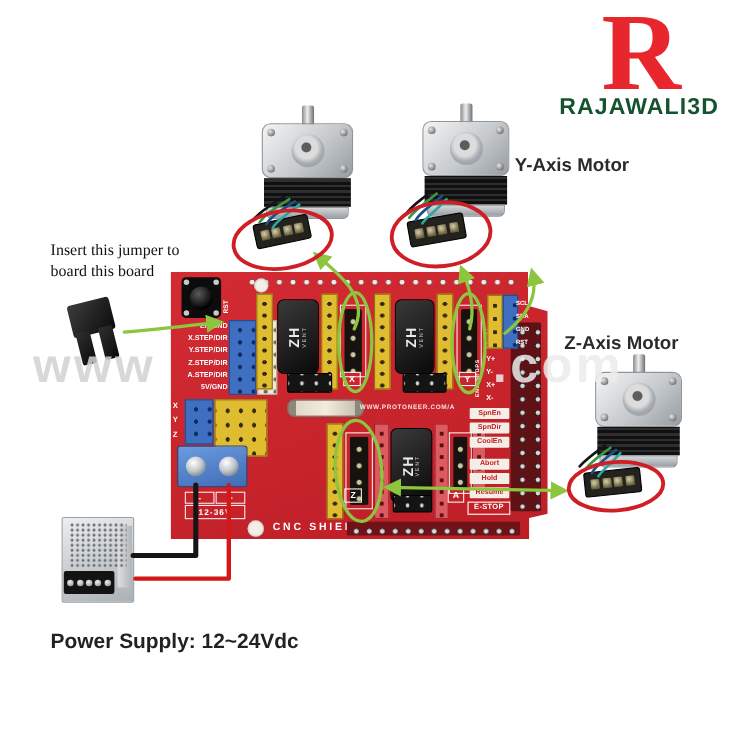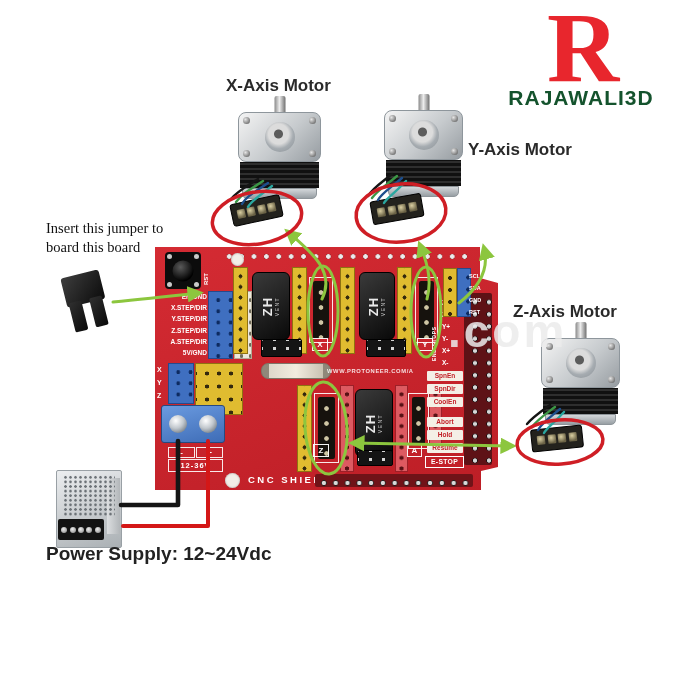--- a/index.html
+++ b/index.html
@@ -17,21 +17,21 @@
   .logo{position:absolute;left:500px;top:2px;width:162px;text-align:center;z-index:4;}
   .logo-main{display:flex;align-items:baseline;justify-content:center;line-height:.92;}
   .logo-r{font-family:"Liberation Serif",serif;font-weight:bold;font-size:100px;color:#e8262d;letter-spacing:-4px;}
   .logo-3d{font-weight:bold;font-size:80px;color:#101010;letter-spacing:-3px;}
   .logo-brand{font-weight:bold;font-size:21px;color:#14532d;letter-spacing:1px;margin-top:-8px;}
 
   
   .axis-label{position:absolute;font-weight:bold;font-size:17px;color:#2a2a2a;z-index:4;}
   .jumper-note{position:absolute;left:46px;top:219px;width:124px;z-index:4;
                font-family:"Liberation Serif",serif;font-size:14.5px;color:#111;line-height:1.32;}
-  .psu-label{position:absolute;left:46px;top:515px;font-weight:bold;font-size:19px;color:#222;z-index:4;margin-top:28px;}
+  .psu-label{position:absolute;left:46px;top:545px;font-weight:bold;font-size:19px;color:#222;z-index:4;margin-top:28px;}
   .title{position:absolute;left:50%;top:584px;transform:translateX(-50%);margin-left:5px;
          font-weight:bold;font-size:46px;color:#0d0d0d;letter-spacing:2px;z-index:4;white-space:nowrap;}
 
   
   .motor{position:absolute;z-index:2;}
   .m-shaft{position:absolute;left:50%;transform:translateX(-50%);top:0;width:11px;height:20px;
            background:linear-gradient(90deg,#8a8a8a,#ededed 45%,#6f6f6f);border-radius:2px;}
   .m-plate{position:absolute;left:0;right:0;top:16px;height:50px;border-radius:8px;
            background:linear-gradient(135deg,#f4f4f4,#c6cacd 55%,#969ca1);border:1px solid #8e969c;}
   .m-boss{position:absolute;left:50%;top:9px;transform:translateX(-50%);width:30px;height:30px;border-radius:50%;
@@ -127,30 +127,30 @@
   .signcell{border:1px solid rgba(255,255,255,.9);color:#fff;font-weight:bold;font-size:8px;line-height:9px;text-align:center;}
   .rangebox{border:1px solid rgba(255,255,255,.9);color:#fff;font-weight:bold;font-size:7.5px;line-height:11px;text-align:center;letter-spacing:1px;}
   .bname{color:#fff;font-weight:bold;font-size:9.5px;letter-spacing:2.5px;white-space:nowrap;}
   svg.overlay{position:absolute;left:0;top:0;z-index:5;pointer-events:none;}
 </style>
 </head>
 <body>
 
 <div class="canvas">
 
+  <div class="wm wm-l">www</div>
   <div class="wm wm-r">.com</div>
 
   <div class="logo">
     <div class="logo-main">
       <span class="logo-r">R</span>
     </div>
     <div class="logo-brand">RAJAWALI3D</div>
   </div>
 
-  <div class="axis-label" style="left:226px;top:76px;">X-Axis Motor</div>
   <div class="axis-label" style="left:513px;top:302px;">Z-Axis Motor</div>
   <div class="axis-label" style="left:468px;top:140px;">Y-Axis Motor</div>
   <div class="jumper-note">Insert this jumper to board this board</div>
   <div class="psu-label">Power Supply: 12~24Vdc</div>
 
   <div class="motor" style="left:238px;top:96px;width:83px;height:104px;">
     <div class="m-shaft"></div>
     <div class="m-plate">
       <div class="m-boss"></div>
       <i class="m-hole" style="left:4px;top:4px;"></i>

